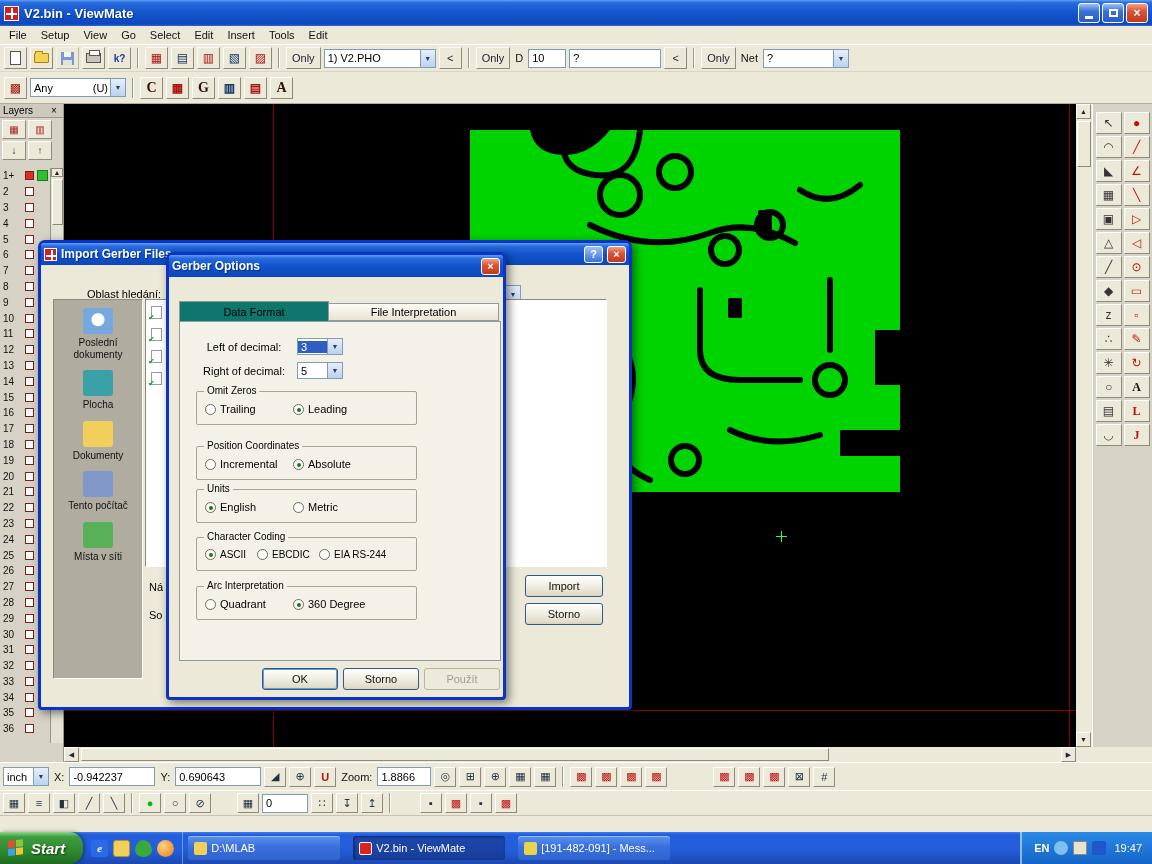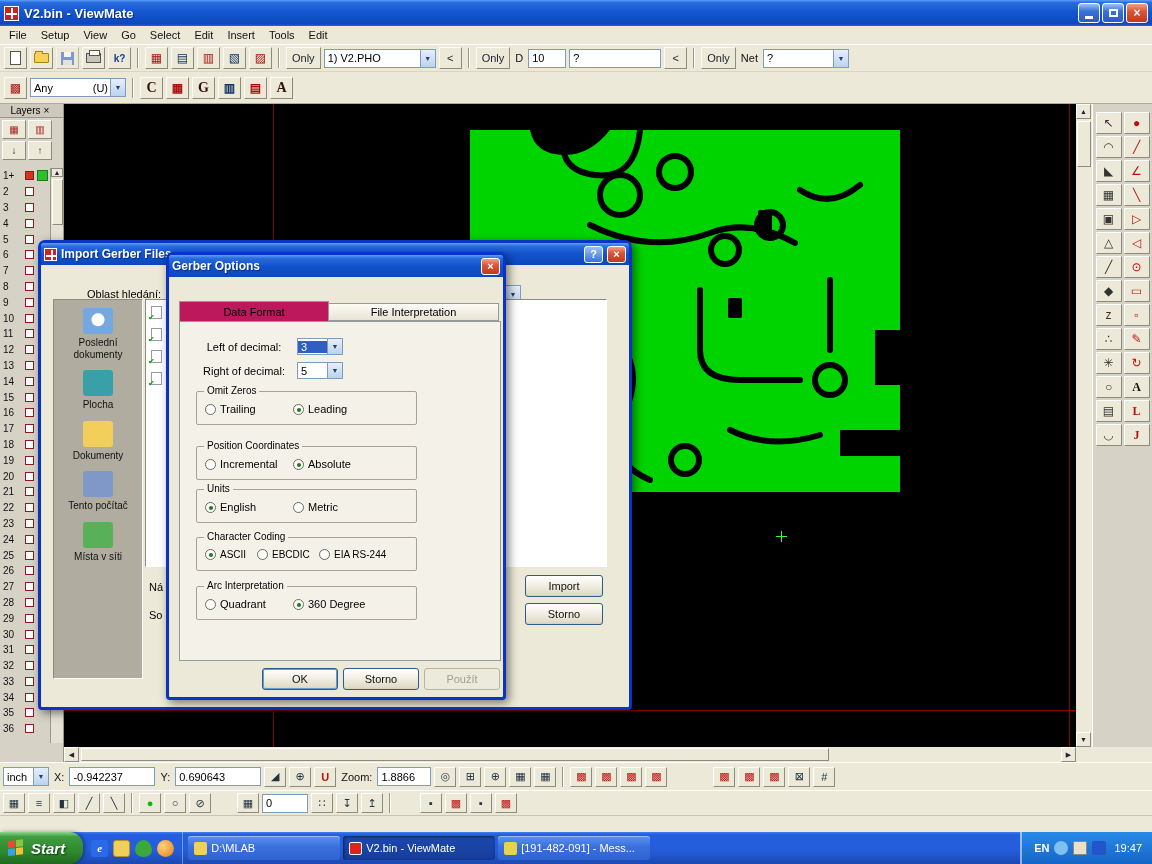--- a/index.html
+++ b/index.html
@@ -56,21 +56,21 @@
   .ic-folder{width:15px;height:10px;background:#f7d154;border:1px solid #a8860b;border-radius:1px;position:relative}
   .ic-folder::before{content:"";position:absolute;top:-3px;left:0;width:6px;height:2px;background:#f7d154;border:1px solid #a8860b;border-bottom:none}
   .ic-floppy{width:13px;height:13px;background:#2255cc;position:relative}
   .ic-floppy::before{content:"";position:absolute;top:0;left:3px;width:7px;height:5px;background:#fff}
   .ic-floppy::after{content:"";position:absolute;bottom:0;left:2px;width:9px;height:5px;background:#ddd}
   .ic-printer{width:15px;height:10px;background:#c8c4b8;border:1px solid #555;position:relative}
   .ic-printer::before{content:"";position:absolute;top:-4px;left:2px;width:9px;height:4px;background:#fff;border:1px solid #555}
 
   
   .layers{position:absolute;left:0;top:104px;width:64px;height:643px;background:#d6d2c6;border-right:1px solid #9a9787}
-  .lhead{height:14px;background:#cdc9bc;display:flex;align-items:center;justify-content:center;padding:0 3px;font-size:10px;border-bottom:1px solid #9a9787}
+  .lhead{height:14px;background:#cdc9bc;display:flex;align-items:center;justify-content:space-between;padding:0 3px;font-size:10px;border-bottom:1px solid #9a9787}
   .lclose{border:none;background:none;font-size:10px;line-height:1;width:12px}
   .lbtns{display:flex;gap:2px;padding:2px 2px 0 2px}
   .lb{width:24px;height:19px;font-size:10px;background:#ece9d8;border:1px solid;border-color:#fff #8e8b7c #8e8b7c #fff;color:#a22}
   .lb.arrow{color:#223}
   .llist{position:absolute;left:0;top:64px;bottom:4px;width:50px;overflow:hidden}
   .lrow{height:15.8px;display:flex;align-items:center;padding-left:3px;gap:3px}
   .lnum{width:19px;font-size:10px;color:#111}
   .lsw{width:9px;height:9px;background:#fff;border:1px solid #8b1a1a;flex:none}
   .lrow:first-child .lsw{background:#d43322}
   .lrow:first-child::after{content:"";display:inline-block;width:9px;height:9px;background:#2ebf2e;border:1px solid #187a18}
@@ -128,21 +128,21 @@
   .flag{width:17px;height:16px;display:grid;grid-template-columns:7px 7px;grid-template-rows:7px 7px;gap:1px;transform:skewY(-6deg)}
   .flag i:nth-child(1){background:#e84a34}.flag i:nth-child(2){background:#8ac540}
   .flag i:nth-child(3){background:#3aa0e8}.flag i:nth-child(4){background:#f2c334}
   .ql{display:flex;align-items:center;gap:5px;padding:0 8px;border-right:1px solid rgba(255,255,255,.35)}
   .qli{width:17px;height:17px;border-radius:3px}
   .qli.ie{background:#2a6ae8;color:#fff;display:flex;align-items:center;justify-content:center;font-family:"Liberation Serif",serif;font-style:italic;font-weight:bold}
   .qli.ie::before{content:"e"}
   .qli.fold{background:#f2cf5a;border:1px solid #b8922a}
   .qli.shield{background:#3aa83a;border-radius:50%/60% 60% 40% 40%}
   .qli.ff{background:radial-gradient(circle at 35% 35%,#ffd27a,#e87a1e);border-radius:50%}
-  .tasks{display:flex;align-items:center;gap:3px;padding:0 5px;flex:1}
+  .tasks{display:flex;align-items:center;gap:13px;padding:0 5px;flex:1}
   .task{display:flex;align-items:center;gap:4px;width:152px;height:24px;border:none;border-radius:3px;color:#fff;font-size:11px;
     padding:0 6px;overflow:hidden;white-space:nowrap;background:linear-gradient(#5a93f0,#3a6fdc 45%,#2f63d0);box-shadow:inset 0 1px 0 rgba(255,255,255,.4)}
   .tasks .task:nth-child(2){background:linear-gradient(#1c48ae,#163d9a);box-shadow:inset 1px 1px 3px rgba(0,0,0,.5)}
   .tico{width:13px;height:13px;flex:none;border-radius:2px}
   .tasks .task:nth-child(1) .tico{background:#f2cf5a}
   .tasks .task:nth-child(2) .tico{background:#d22;border:1px solid #fff}
   .tasks .task:nth-child(3) .tico{background:#e8d44a}
   .tlabel{overflow:hidden;text-overflow:ellipsis}
   .tray{display:flex;align-items:center;gap:5px;padding:0 10px 0 12px;color:#fff;border-left:2px solid rgba(255,255,255,.5);
     background:linear-gradient(180deg,#2a8ae8 0%,#1565c8 100%)}
@@ -186,21 +186,21 @@
   .xpbtn{position:absolute;width:76px;height:22px;border:1px solid #2f5a8a;border-radius:3px;font-size:11px;color:#111;
     display:flex;align-items:center;justify-content:center;
     background:linear-gradient(180deg,#fff,#f2efe4 45%,#e0dcc8 90%,#d4d0bc)}
   .xpbtn.default{box-shadow:inset 0 0 0 1px #6a98d0}
   .xpbtn.disabled{color:#a09e90;border-color:#b8b4a0;background:#eceadb}
 
   .tabrow{position:absolute;left:10px;display:flex}
   .tab{height:18px;display:flex;align-items:center;justify-content:center;font-size:11px;border:1px solid #919b9c;border-left-width:0;
     background:linear-gradient(#fcfbf6,#e8e4d4)}
   .tabrow .tab:first-child{border-left-width:1px}
-  .tab.active{background:#be185d;height:20px;margin-top:-2px;border-bottom:none;position:relative;z-index:3}
+  .tab.active{background:#0f766e;height:20px;margin-top:-2px;border-bottom:none;position:relative;z-index:3}
   .gpanel{position:absolute;left:10px;top:66px;width:322px;height:340px;background:#f4f2e8;border:1px solid #919b9c}
   .frow{position:absolute;display:flex;align-items:center;height:19px}
   .flabel{width:102px;text-align:center;font-size:11px;padding-right:4px}
   .combo.small{width:46px;height:17px}
   .cval.sel{background:#2f5fc0;color:#fff}
   .group{position:absolute;left:27px;width:221px;height:34px;border:1px solid #a8a395;border-radius:2px}
   .legend{position:absolute;left:7px;top:-7px;background:#f4f2e8;padding:0 3px;font-size:10px;white-space:nowrap}
   .opt{position:absolute;top:11px;display:flex;align-items:center;gap:4px}
   .radio{width:11px;height:11px;border:1px solid #6a6a5a;border-radius:50%;background:#fff;position:relative;display:inline-block;flex:none}
   .radio.on::after{content:"";position:absolute;left:3px;top:3px;width:4px;height:4px;border-radius:50%;background:#1a7a1a}

